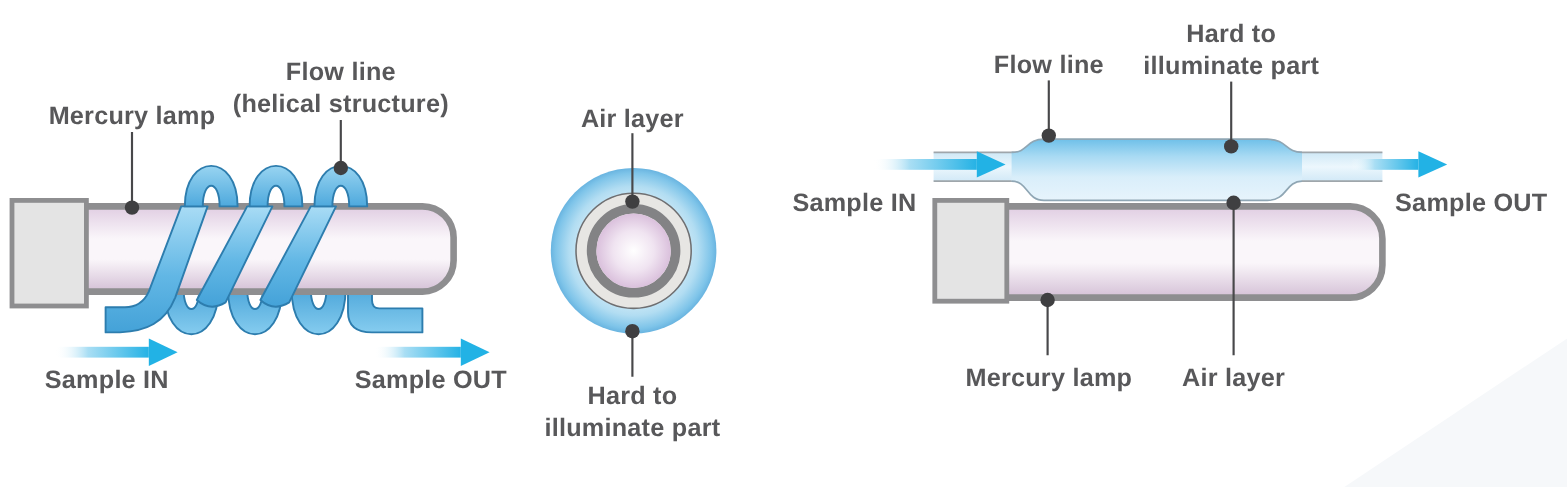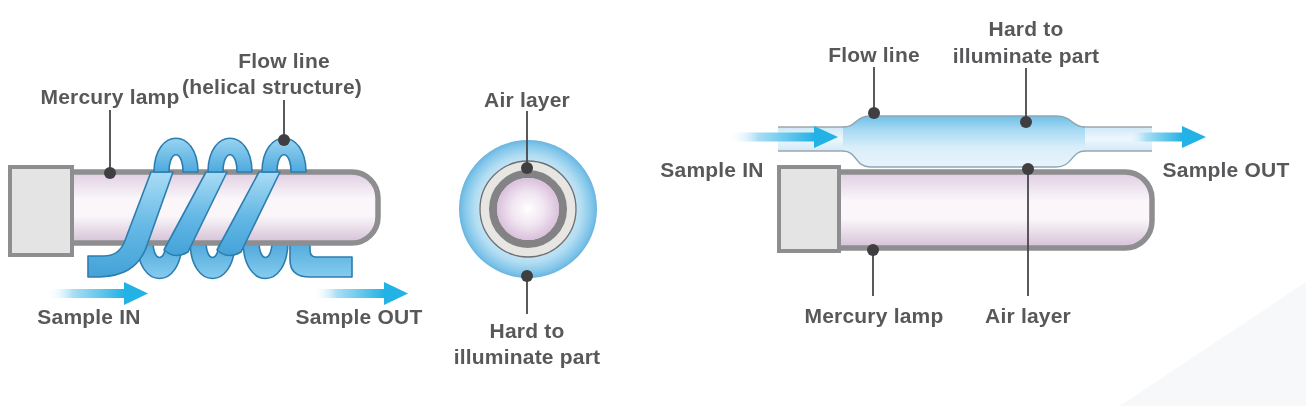--- a/index.html
+++ b/index.html
@@ -151,21 +151,21 @@
     <circle cx="527" cy="276" r="6"></circle>
     <circle cx="874" cy="113" r="6"></circle>
     <circle cx="1026" cy="122" r="6"></circle>
     <circle cx="1028" cy="169" r="6"></circle>
     <circle cx="873" cy="250" r="6"></circle>
   </g>
 </svg>
 
   <div class="lbl" style="left:110px;top:97px">Mercury lamp</div>
   <div class="lbl" style="left:284px;top:61px">Flow line</div>
-  <div class="lbl" style="left:272px;top:87px">(helical structure)</div>
+  <div class="lbl" style="left:284px;top:87px">(helical structure)</div>
   <div class="lbl" style="left:89px;top:317px">Sample IN</div>
   <div class="lbl" style="left:359px;top:317px">Sample OUT</div>
 
   <div class="lbl" style="left:527px;top:100px">Air layer</div>
   <div class="lbl" style="left:527px;top:331px">Hard to</div>
   <div class="lbl" style="left:527px;top:357px">illuminate part</div>
 
   <div class="lbl" style="left:874px;top:55px">Flow line</div>
   <div class="lbl" style="left:1026px;top:29px">Hard to</div>
   <div class="lbl" style="left:1026px;top:56px">illuminate part</div>

